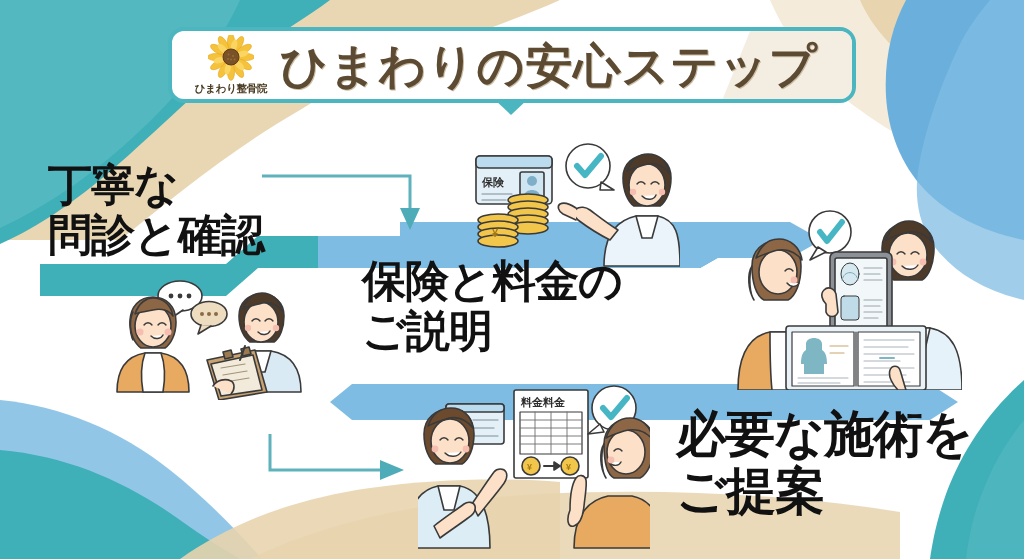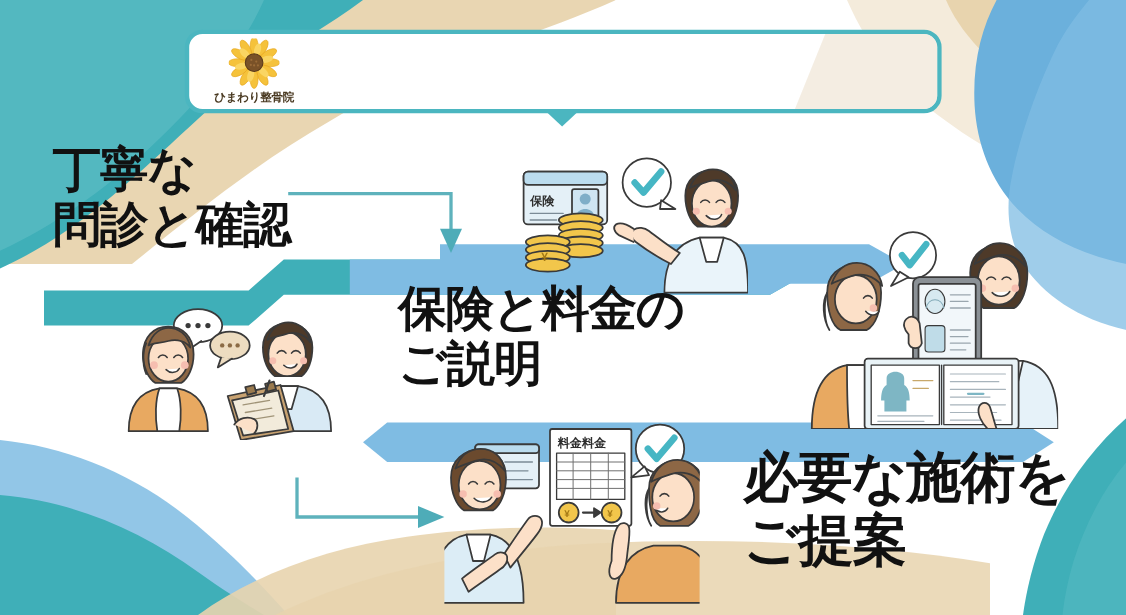--- a/index.html
+++ b/index.html
@@ -94,32 +94,32 @@
   
   .step-text {
     position: absolute;
     font-weight: bold;
     color: #111111;
     line-height: 1.14;
     letter-spacing: -1px;
     white-space: pre-line;
     z-index: 6;
   }
-  #step1-text { left: 48px;  top: 130px; font-size: 44px; }
+  #step1-text { left: 48px;  top: 160px; font-size: 44px; }
   #step2-text { left: 362px; top: 256px; font-size: 44px; }
   #step3-text { left: 676px; top: 406px; font-size: 50px; }
 
   
   .illus {
     position: absolute;
     z-index: 5;
   }
   #illus1 { left: 95px;  top: 268px; width: 222px; height: 132px; }
   #illus2 { left: 468px; top: 138px; width: 212px; height: 132px; }
-  #illus3 { left: 404px; top: 378px; width: 232px; height: 172px; }
+  #illus3 { left: 418px; top: 378px; width: 232px; height: 172px; }
   #illus4 { left: 730px; top: 208px; width: 232px; height: 182px; }
 
   .illus svg { display: block; width: 100%; height: 100%; }
 
   
   .connector { position: absolute; z-index: 4; pointer-events: none; }
   #arrow1 { left: 258px; top: 162px; width: 200px; height: 80px; }
   #arrow2 { left: 232px; top: 402px; width: 190px; height: 90px; }
 </style>
 </head>
@@ -198,20 +198,21 @@
           <circle cx="0" cy="0" r="8" fill="none" stroke="#5E3C1B" stroke-width="1"></circle>
           <circle cx="-2.5" cy="-2.5" r="1" fill="#9A6B38"></circle>
           <circle cx="2" cy="-1" r="1" fill="#9A6B38"></circle>
           <circle cx="0" cy="2.5" r="1" fill="#9A6B38"></circle>
           <circle cx="-3" cy="2" r="1" fill="#9A6B38"></circle>
           <circle cx="3.5" cy="2.5" r="1" fill="#9A6B38"></circle>
         </g>
       </svg>
       <div class="logo-caption">ひまわり整骨院</div>
     </div>
+    <div class="title-text">ひまわりの安心ステップ</div>
   </div>
   <div class="banner-tail"></div>
 
   <div class="step-text" id="step1-text">丁寧な
 問診と確認</div>
 
   <svg class="connector" id="arrow1" viewBox="0 0 200 80">
     <path d="M4,14 L152,14 L152,48" fill="none" stroke="#5EB2BC" stroke-width="3"></path>
     <path d="M142,46 L162,46 L152,68 Z" fill="#4EACB8"></path>
   </svg>

